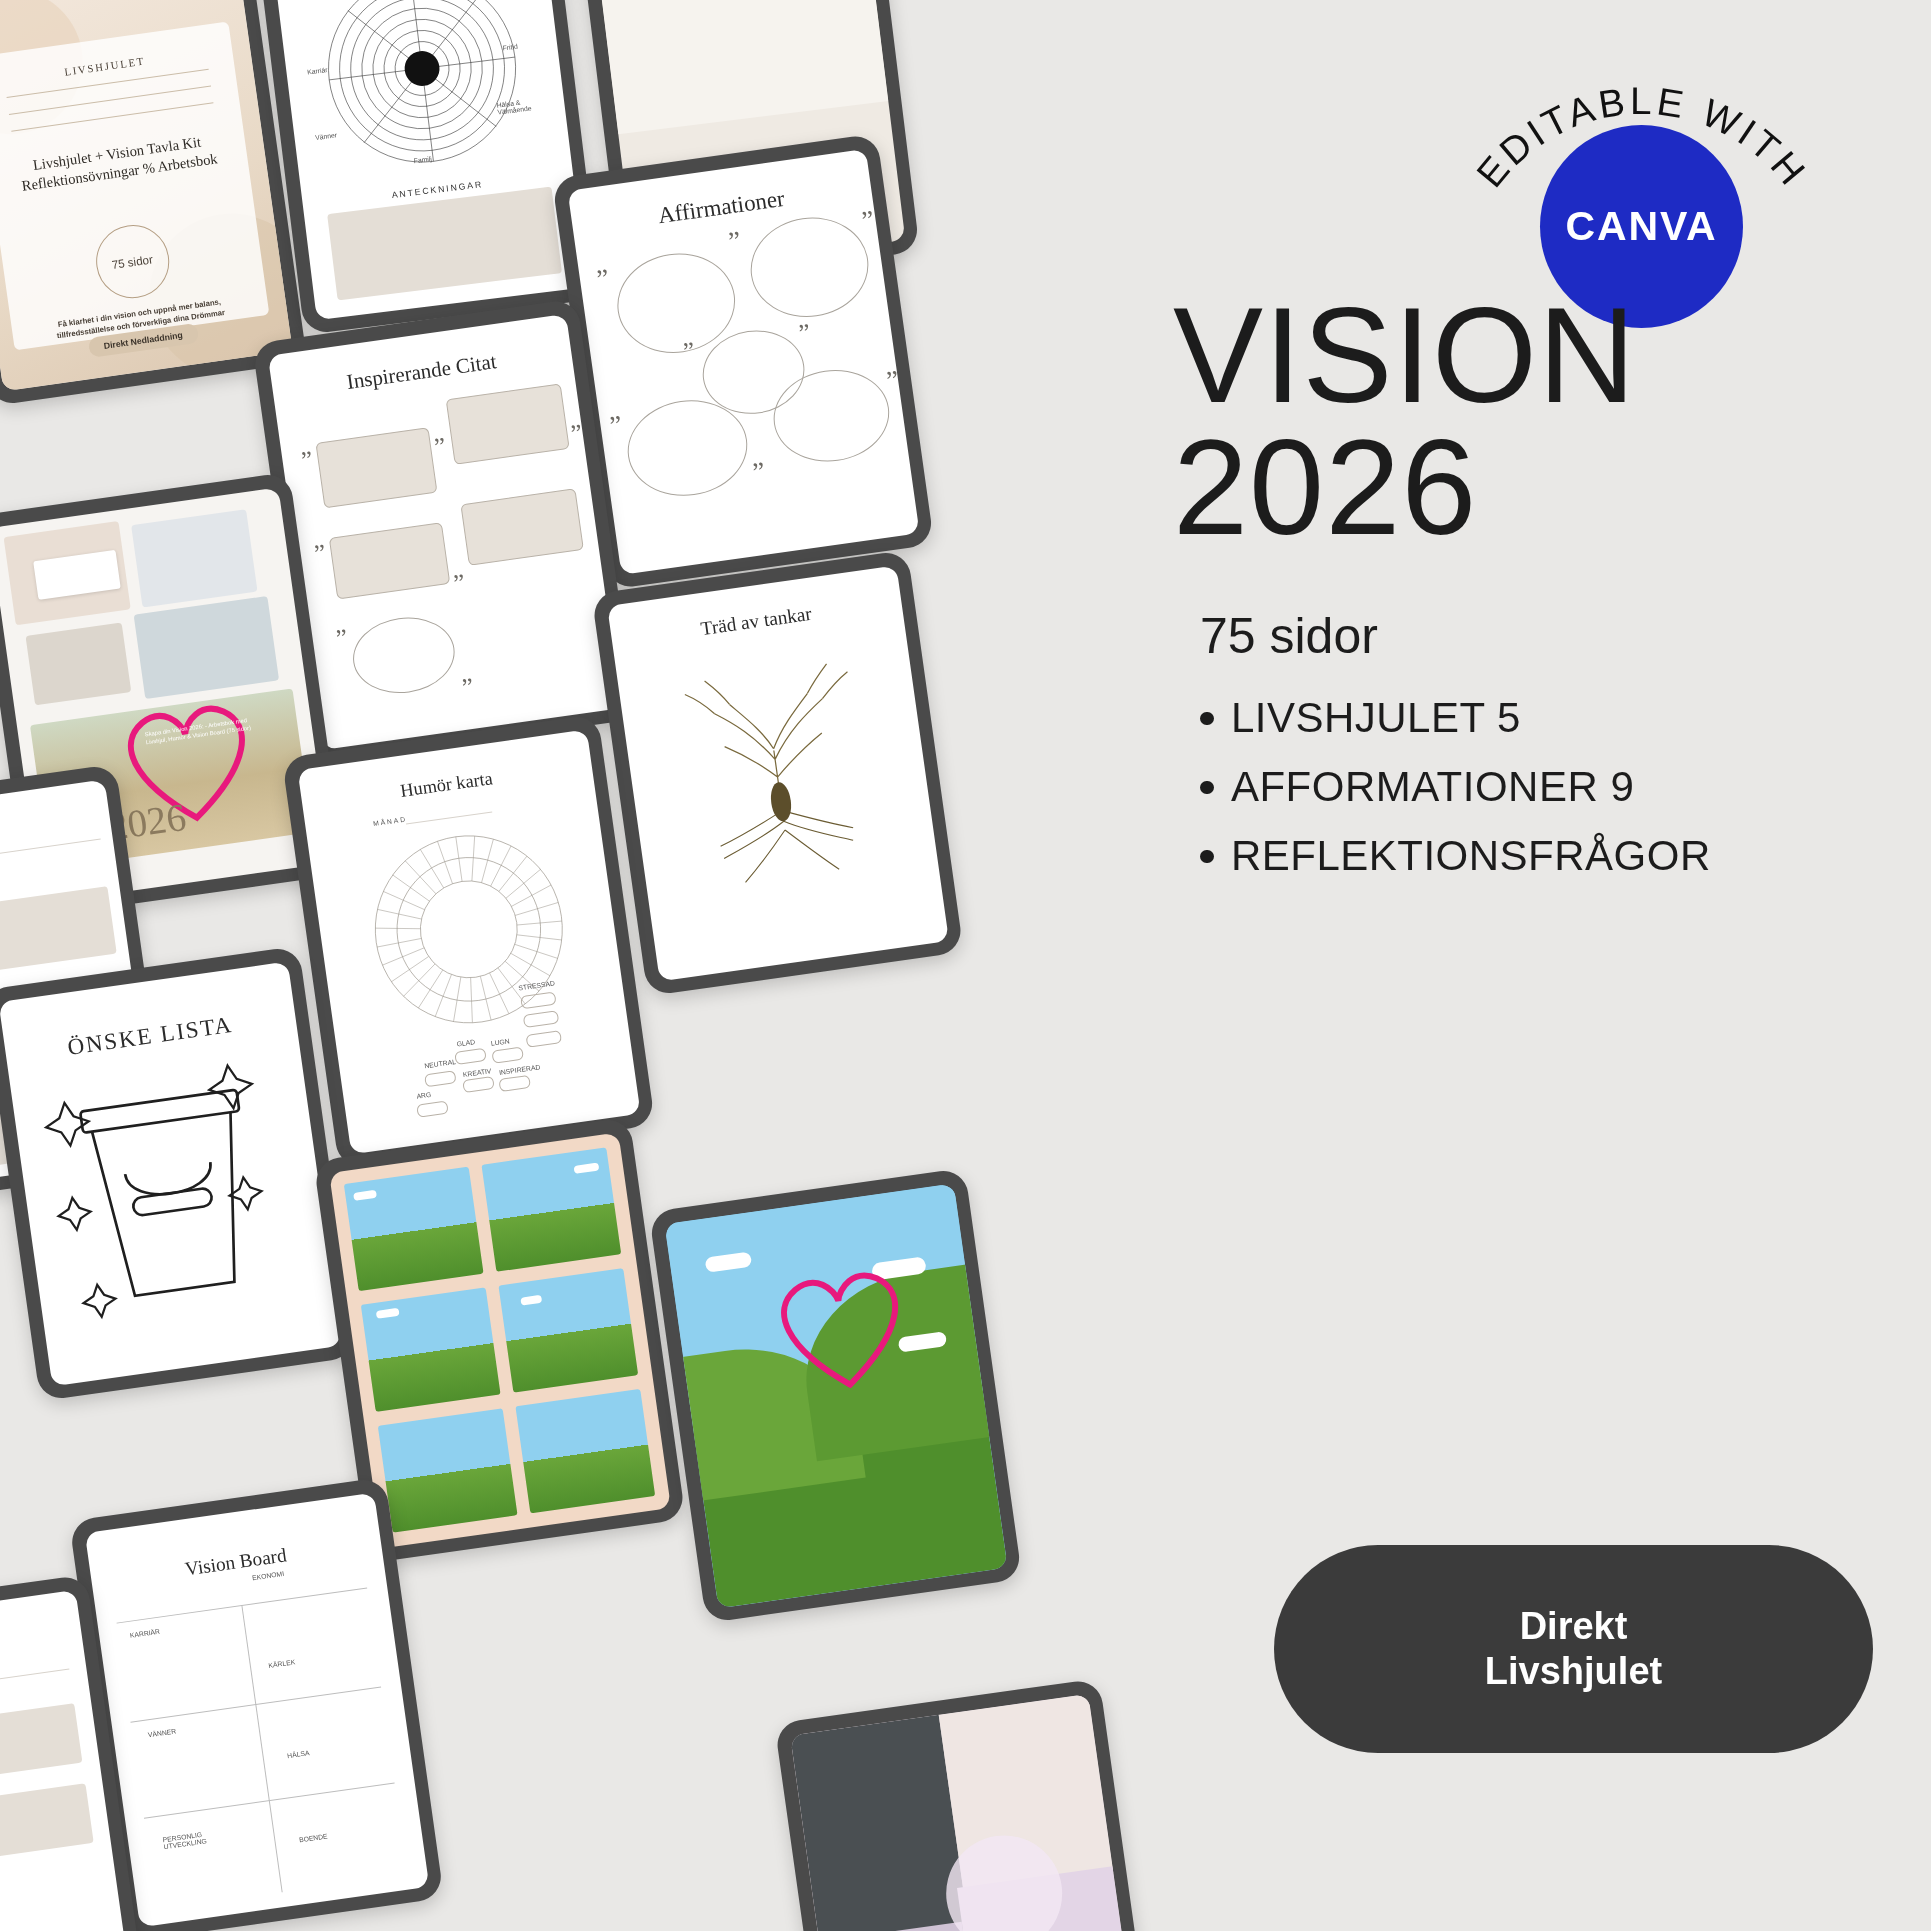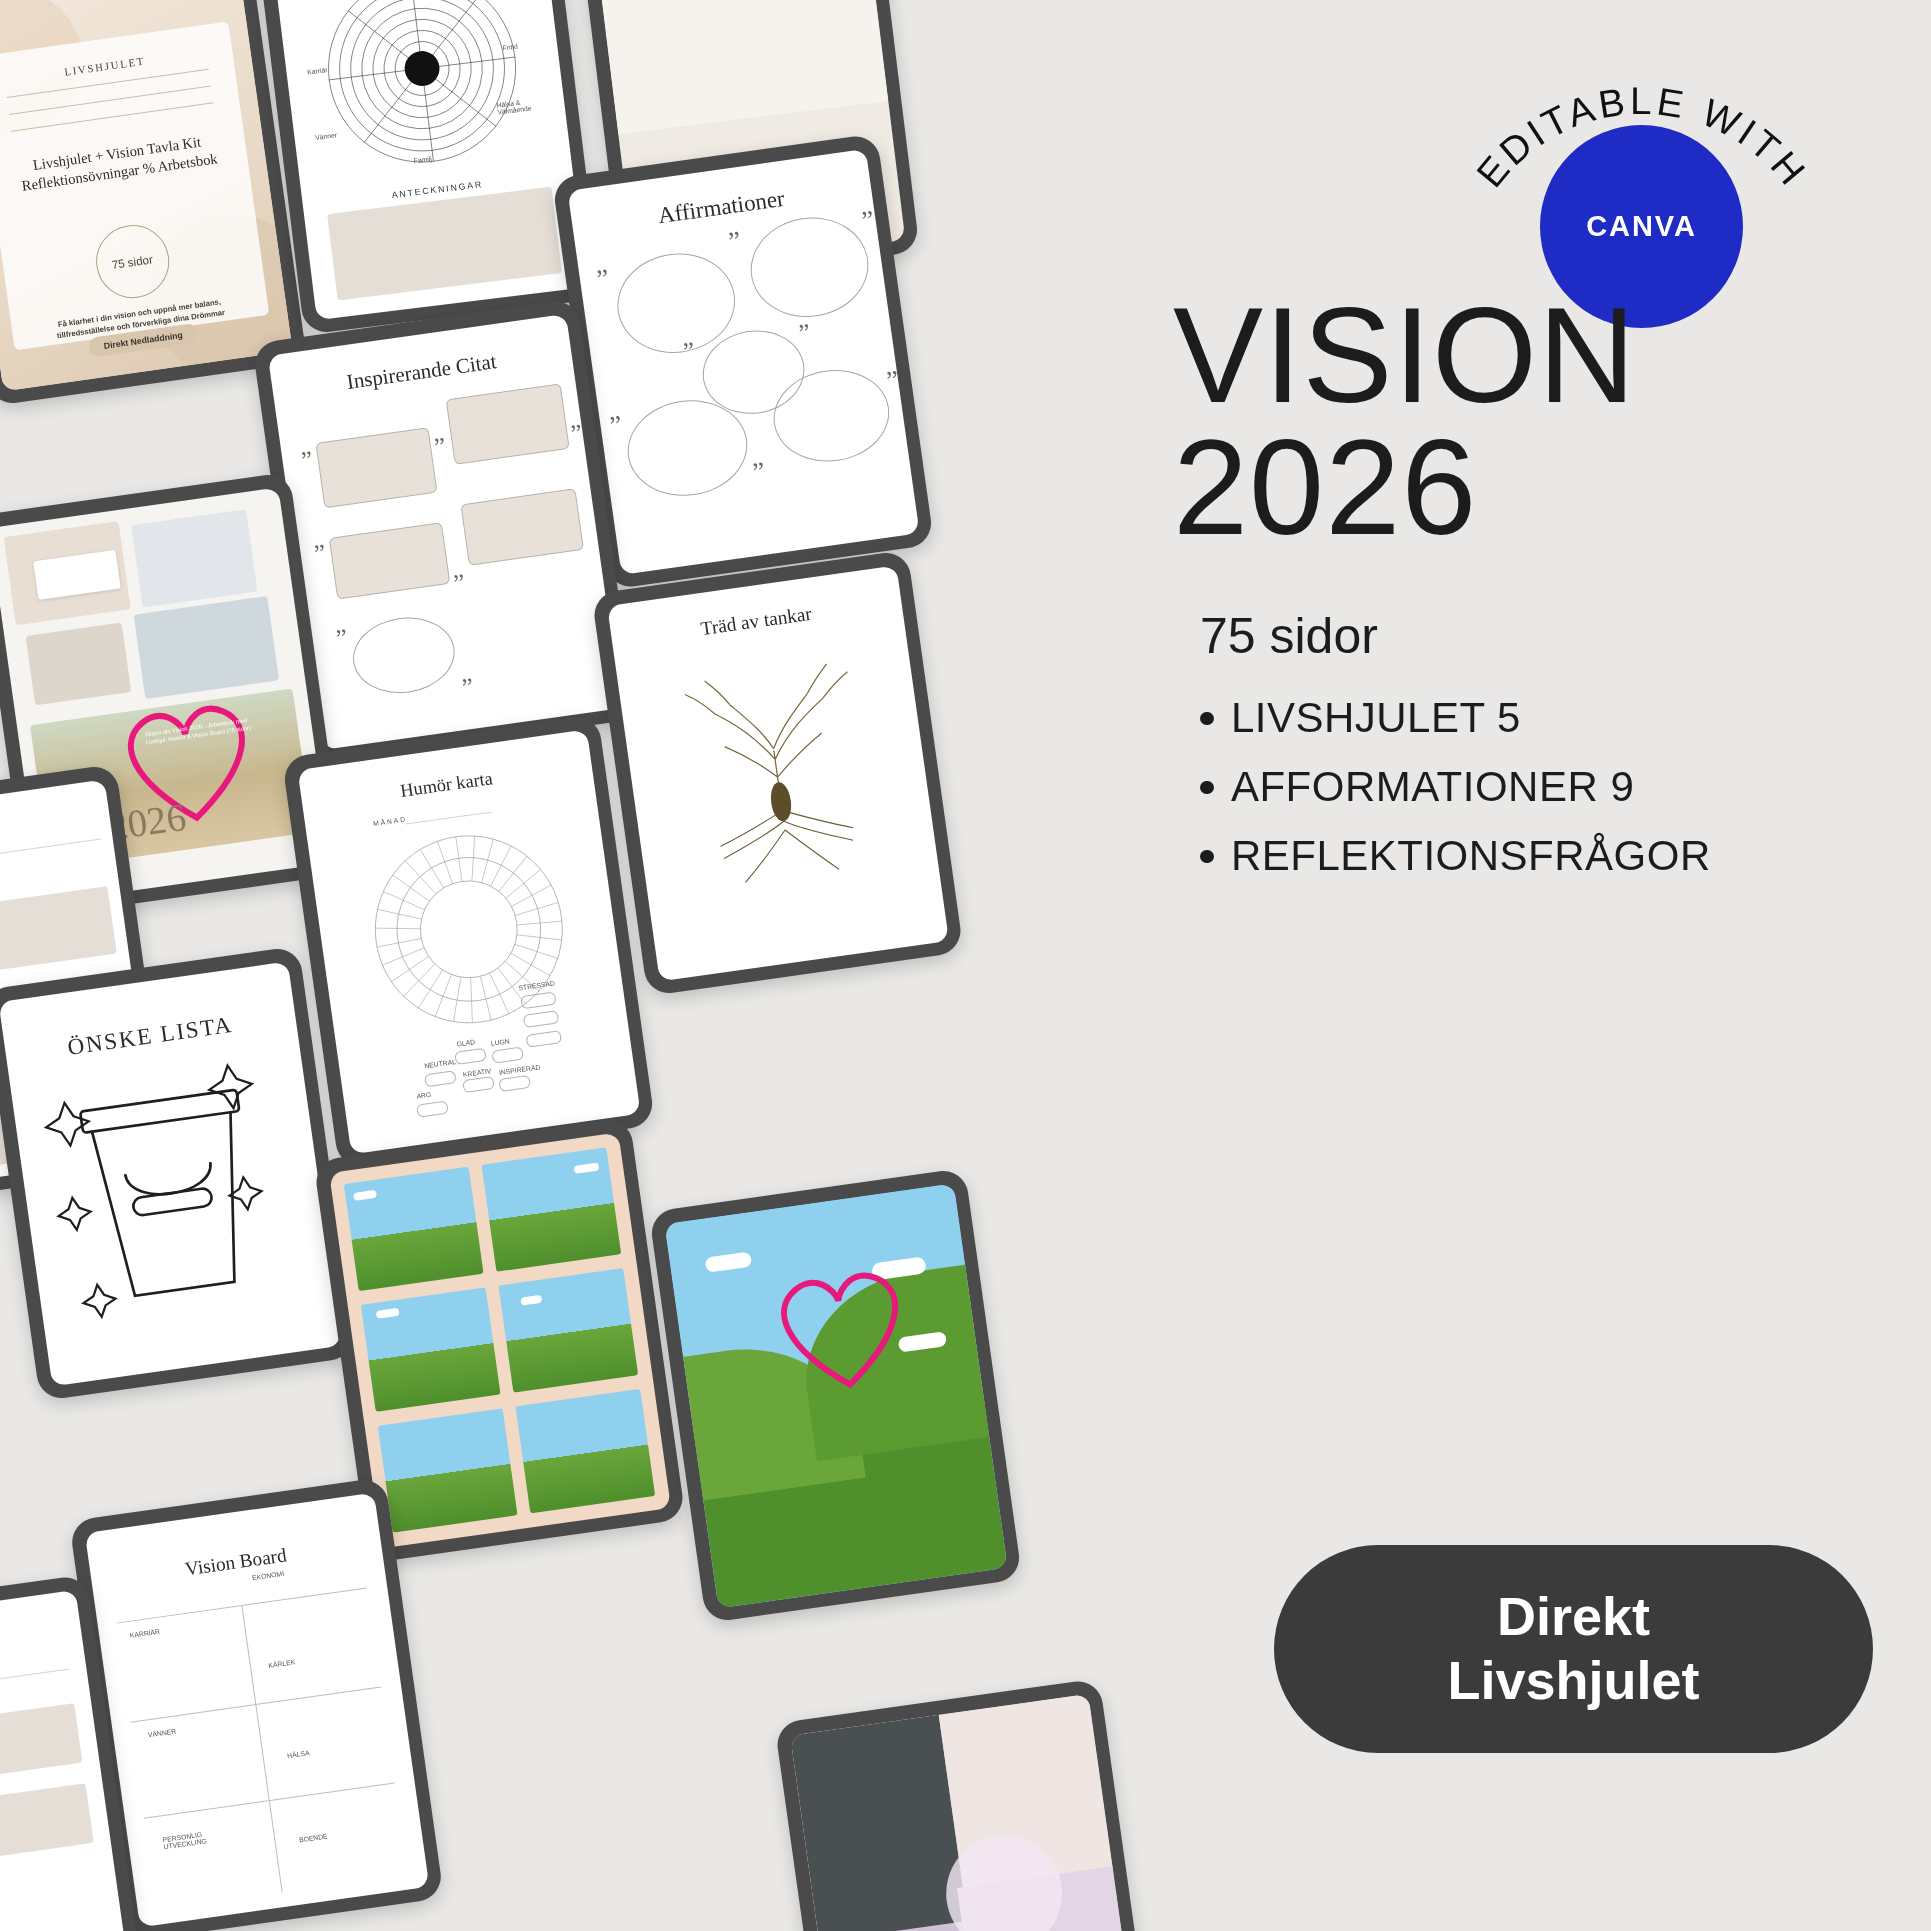--- a/index.html
+++ b/index.html
@@ -63,30 +63,30 @@
   .mallar{
     font-size:42px;color:#1c1c1c;margin:-7.7px 0 0 68px;
   }
 
   
   .canva-badge{position:absolute;left:1439px;top:53px;width:406px;height:280px;}
   .canva-circle{
     position:absolute;left:101px;top:72px;width:203px;height:203px;border-radius:50%;
     background:#1e2bc4;display:flex;align-items:center;justify-content:center;
   }
-  .canva-circle span{color:#fff;font-size:29px;font-weight:700;letter-spacing:1.9px;}
+  .canva-circle span{color:#fff;font-size:41px;font-weight:700;letter-spacing:1.9px;}
   .arc-text{position:absolute;left:0;top:0;width:406px;height:280px;}
 
   
   .pill{
     position:absolute;left:1274px;top:1545px;width:599px;height:208px;
     background:#3b3b3b;border-radius:104px;
     display:flex;flex-direction:column;align-items:center;justify-content:center;
   }
-  .pill span{color:#fff;font-size:54px;font-weight:700;line-height:1.18;}
+  .pill span{color:#fff;font-size:38px;font-weight:700;line-height:1.18;}
 
   
   .line{position:absolute;background:#d8d3cc;}
   .box{position:absolute;border:1.9px solid #b9b2a8;border-radius:5.8px;}
   .fillbox{position:absolute;background:#e4ded6;border-radius:3.9px;}
   .quote{position:absolute;font-family:"Liberation Serif",serif;color:#6d6a64;}
   .oval{position:absolute;border:1.9px solid #a9a49c;border-radius:50%;}
   .tiny-lbl{position:absolute;font-size:6.8px;color:#555;}
   .rot{transform-origin:center center;}
 </style>

